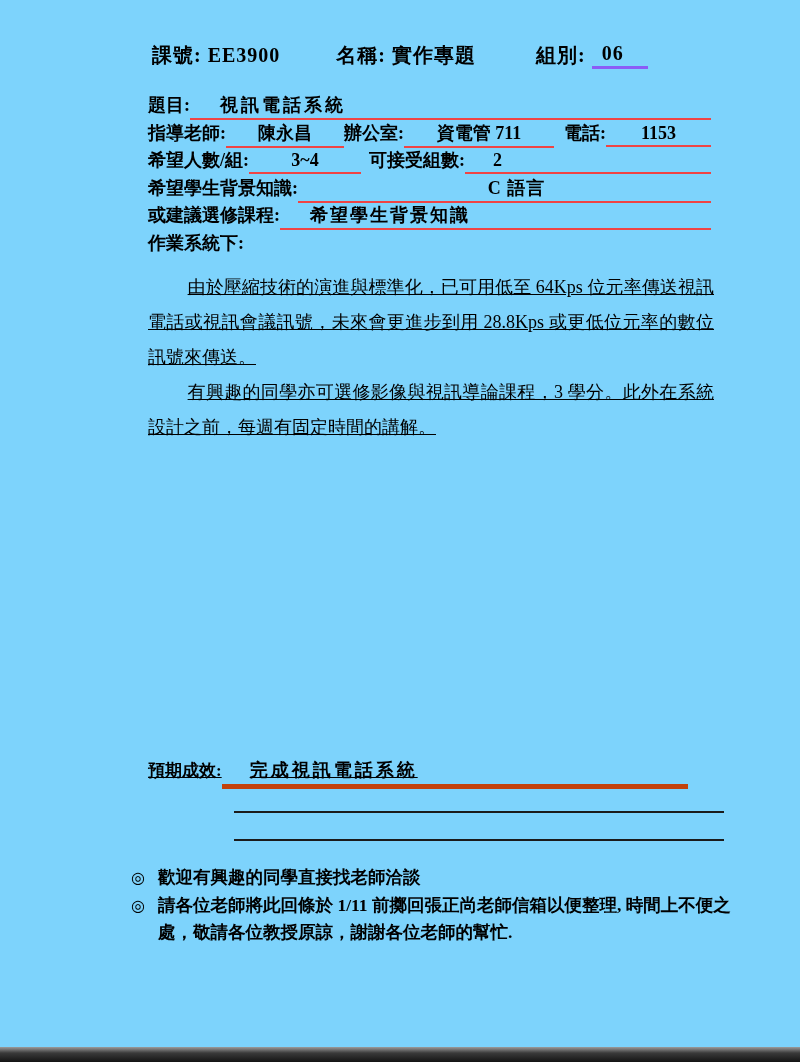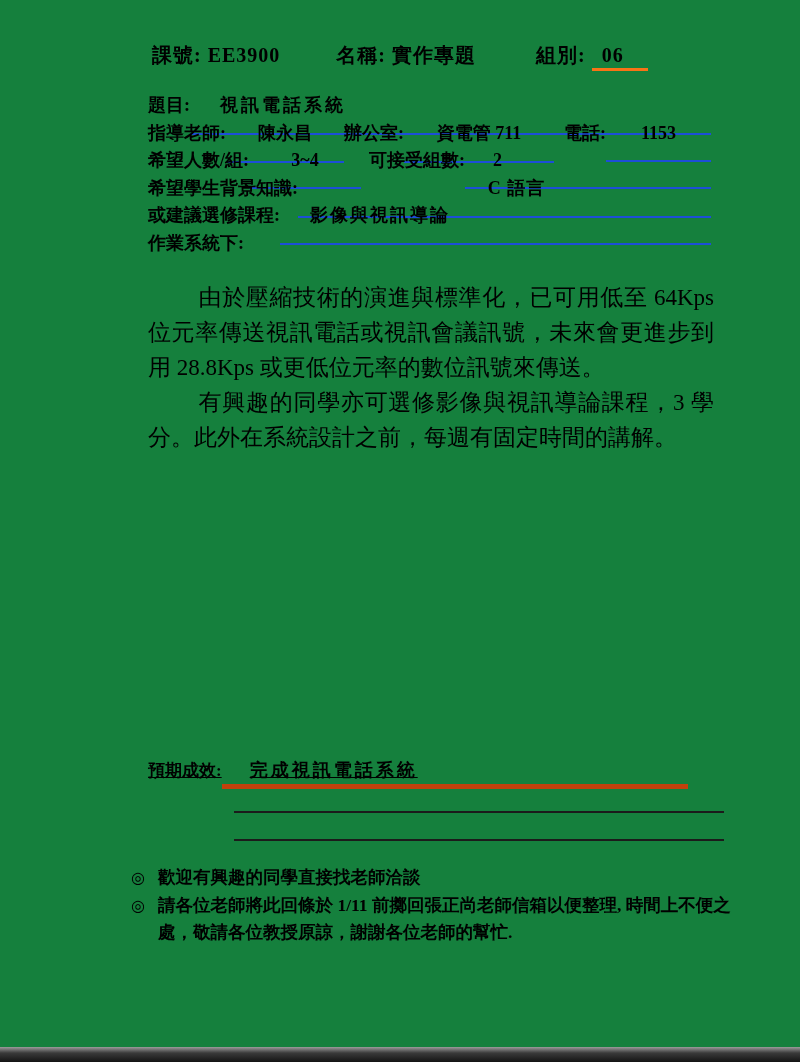--- a/index.html
+++ b/index.html
@@ -5,71 +5,72 @@
   html, body { margin: 0; padding: 0; }
   body {
     width: 800px; height: 1062px;
     background: #ffffff;
     font-family: "Liberation Serif", "DejaVu Serif", serif;
     color: #000000;
   }
   .page {
     position: relative;
     width: 800px; height: 1062px;
-    background: #15803d;
+    background: #7dd3fc;
     overflow: hidden;
   }
 
   
   .header {
     position: absolute; left: 152px; top: 42px;
     display: flex; align-items: baseline;
     font-size: 20px; font-weight: bold; white-space: nowrap;
     letter-spacing: 1px;
   }
   .hgroup { display: flex; align-items: baseline; }
   .hgroup .hval { margin-left: 6px; }
   .hg-name  { margin-left: 56px; }
-  .hg-group { margin-left: 60px; }
+  .hg-group { margin-left: 60px; align-items: center; }
   .h-underline {
-    border-bottom: 3px solid #f97316;
+    border-bottom: 3px solid #8b5cf6;
     padding: 0 24px 1px 10px;
   }
 
   
   .form {
     position: absolute; left: 148px; top: 93px; width: 563px;
     font-size: 18px; font-weight: bold;
   }
   .frow {
     display: flex; align-items: baseline;
     height: 27.6px; white-space: nowrap;
   }
   .flabel { flex: none; }
   .fvalue {
-    border-bottom: 2px solid #1d4ed8;
-    text-align: center; padding-bottom: 16px;
+    border-bottom: 2px solid #ef4444;
+    text-align: center; padding-bottom: 1px;
   }
   .r1 .fvalue { flex: 1; text-align: left; padding-left: 30px; letter-spacing: 3px; }
   .r2 .v1 { width: 118px; }
   .r2 .l2 { }
   .r2 .v2 { width: 150px; }
   .r2 .l3 { margin-left: 10px; }
   .r2 .v3 { flex: 1; }
   .r3 .v1 { width: 112px; }
   .r3 .l2 { margin-left: 8px; }
   .r3 .v2 { flex: 1; text-align: left; padding-left: 28px; }
   .r4 .fvalue { flex: 1; text-align: center; padding-left: 24px; letter-spacing: 1px; }
   .r5 .fvalue { flex: 1; text-align: left; padding-left: 30px; letter-spacing: 2px; }
 
   
   .intro {
-    position: absolute; left: 148px; top: 280px; width: 566px;
-    font-size: 23px; line-height: 35px;
+    position: absolute; left: 148px; top: 270px; width: 566px;
+    font-size: 18px; line-height: 35px;
     text-align: justify;
+    text-decoration: underline;
   }
   .intro p { margin: 0; text-indent: 2.2em; }
 
   
   .expected {
     position: absolute; left: 148px; top: 758px; width: 572px;
     font-weight: bold;
     text-decoration: underline;
   }
   .exp-row { display: flex; align-items: baseline; font-size: 17px; }
@@ -139,21 +140,21 @@
       <span class="fvalue v1">3~4</span>
       <span class="flabel l2">可接受組數:</span>
       <span class="fvalue v2">2</span>
     </div>
     <div class="frow r4">
       <span class="flabel">希望學生背景知識:</span>
       <span class="fvalue">C 語言</span>
     </div>
     <div class="frow r5">
       <span class="flabel">或建議選修課程:</span>
-      <span class="fvalue">影像與視訊導論</span>
+      <span class="fvalue">希望學生背景知識</span>
     </div>
     <div class="frow r6">
       <span class="flabel">作業系統下:</span>
     </div>
   </div>
 
   <div class="intro">
     <p>由於壓縮技術的演進與標準化，已可用低至 64Kps 位元率傳送視訊電話或視訊會議訊號，未來會更進步到用 28.8Kps 或更低位元率的數位訊號來傳送。</p>
     <p>有興趣的同學亦可選修影像與視訊導論課程，3 學分。此外在系統設計之前，每週有固定時間的講解。</p>
   </div>

